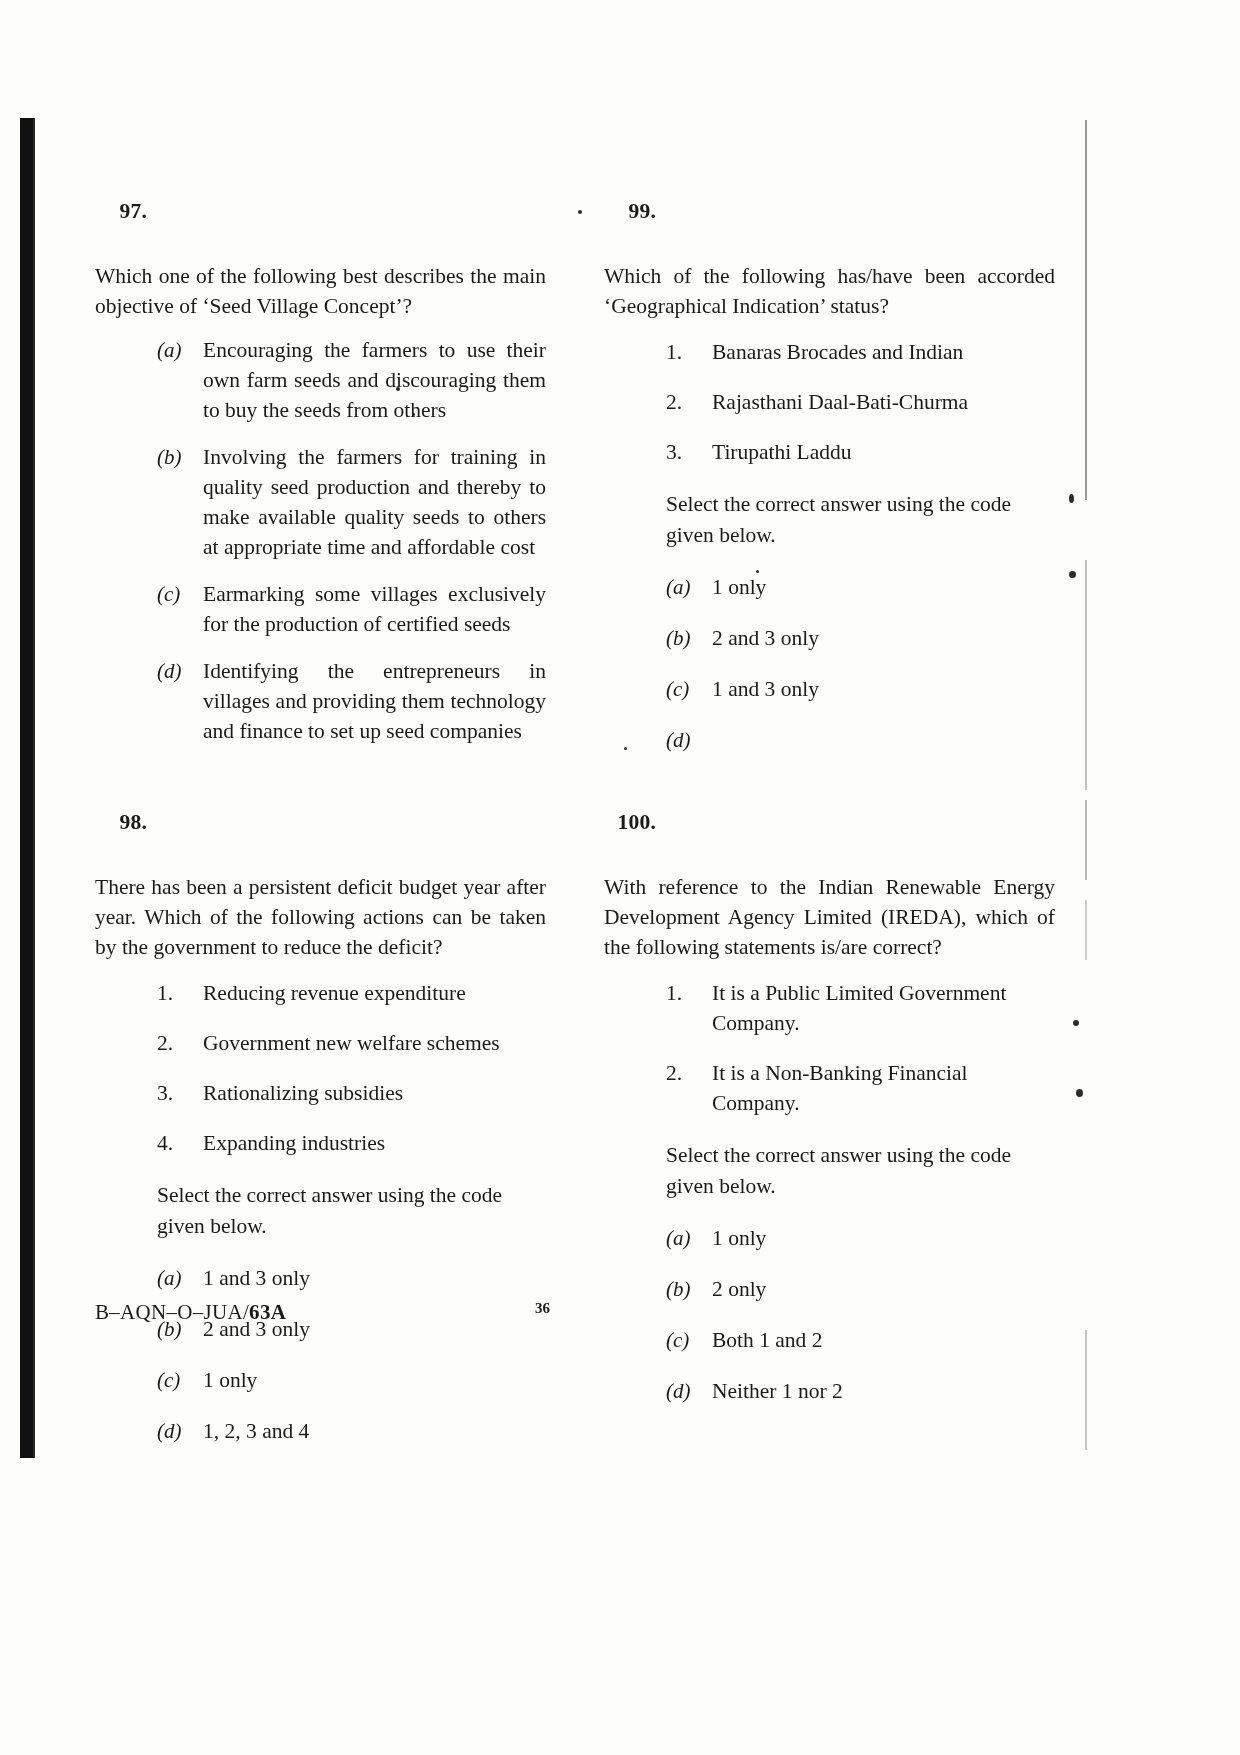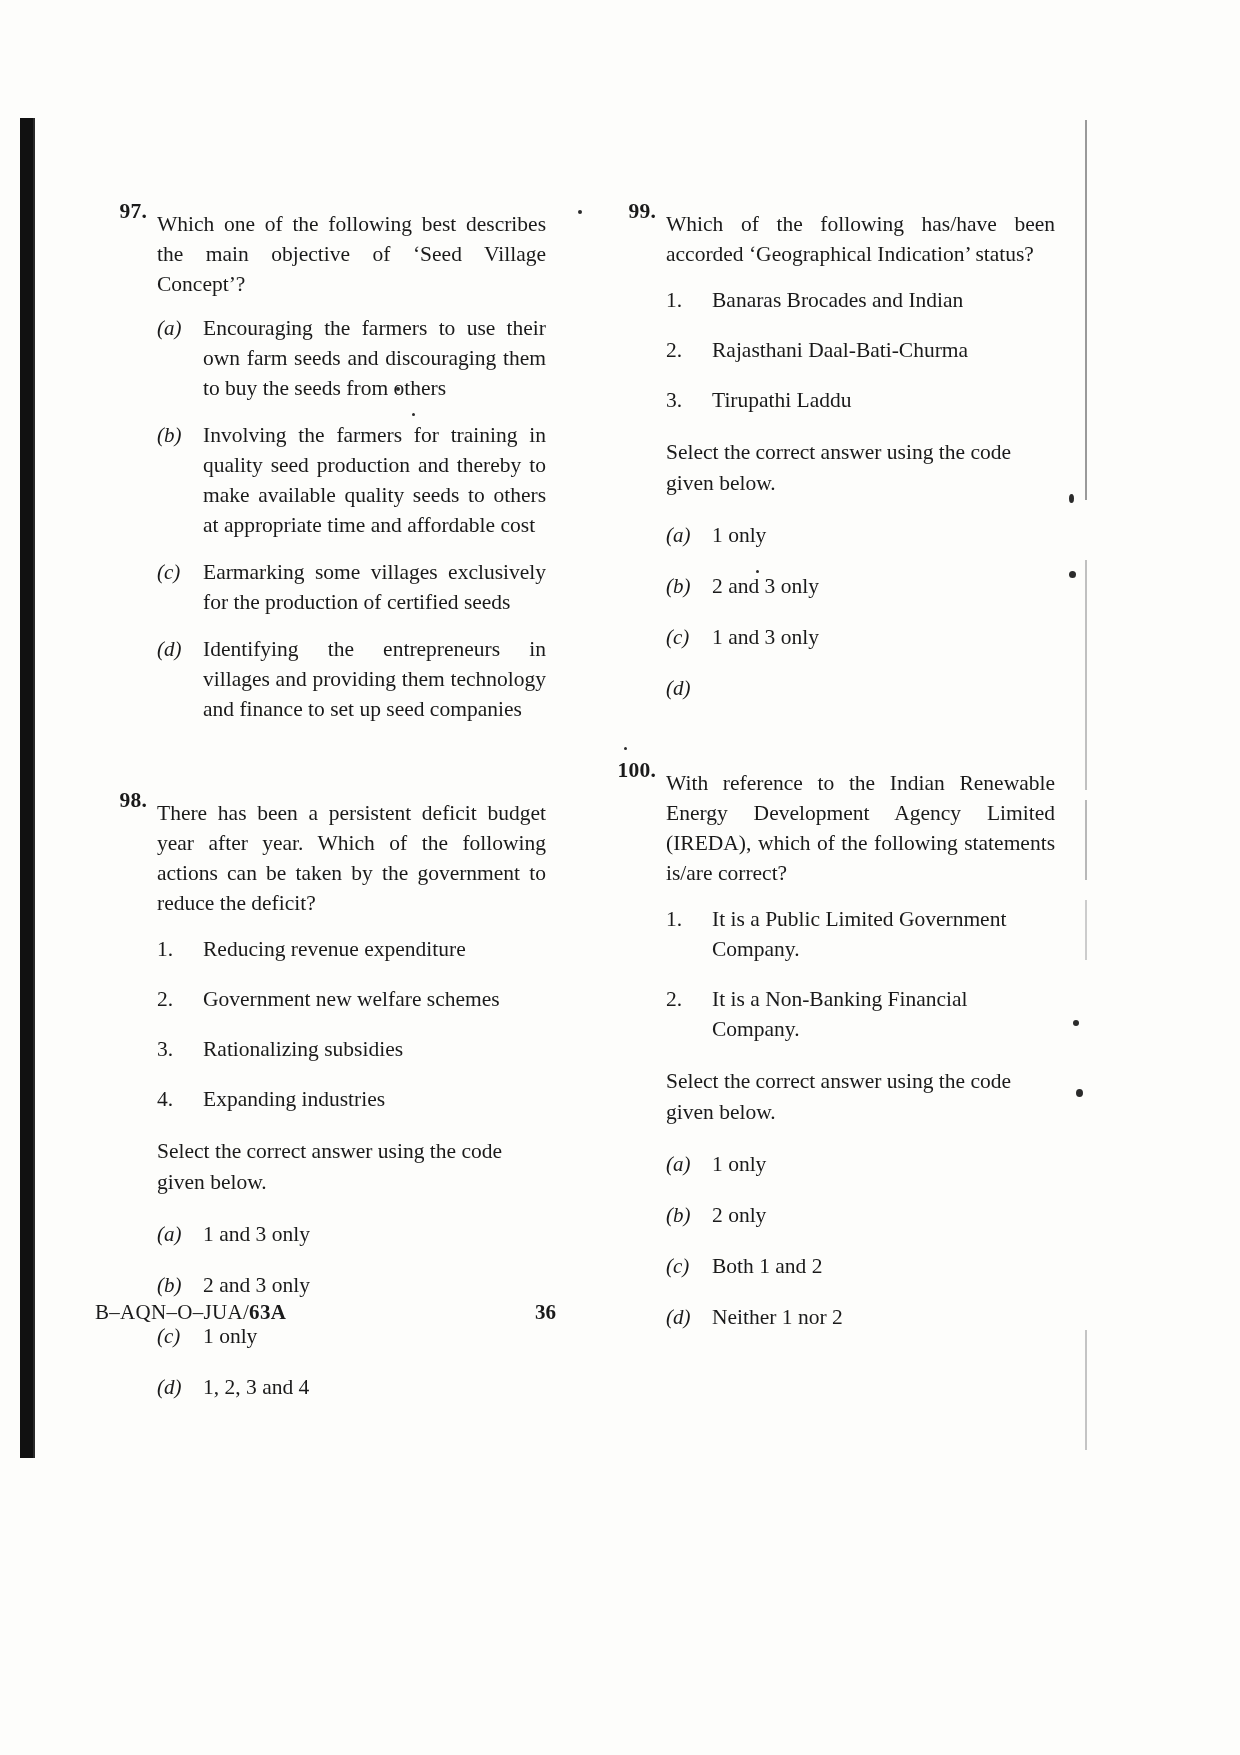--- a/index.html
+++ b/index.html
@@ -101,20 +101,21 @@
     display: flex;
     gap: 58px;
   }
   .col {
     width: 451px;
   }
 
   .q-block {
     display: flex;
     margin-bottom: 6px;
+    flex-direction: column;
   }
   .q-num {
     width: 52px;
     flex: 0 0 52px;
     text-align: right;
     padding-right: 10px;
     font-weight: bold;
     font-size: 21.5px;
     line-height: 30px;
     letter-spacing: 0.2px;
@@ -213,21 +214,21 @@
     align-items: baseline;
   }
   .footer-code {
     font-size: 21px;
     letter-spacing: 0.3px;
   }
   .footer-code b { font-weight: bold; }
   .footer-page {
     position: absolute;
     left: 440px;
-    font-size: 21px;
+    font-size: 15px;
     font-weight: bold;
   }
 </style>
 </head>
 <body>
 
 <div class="scan-page"></div>
 <div class="edge-black-bar"></div>
 <div class="edge-rule"></div>
 <div class="right-rule-a"></div>

